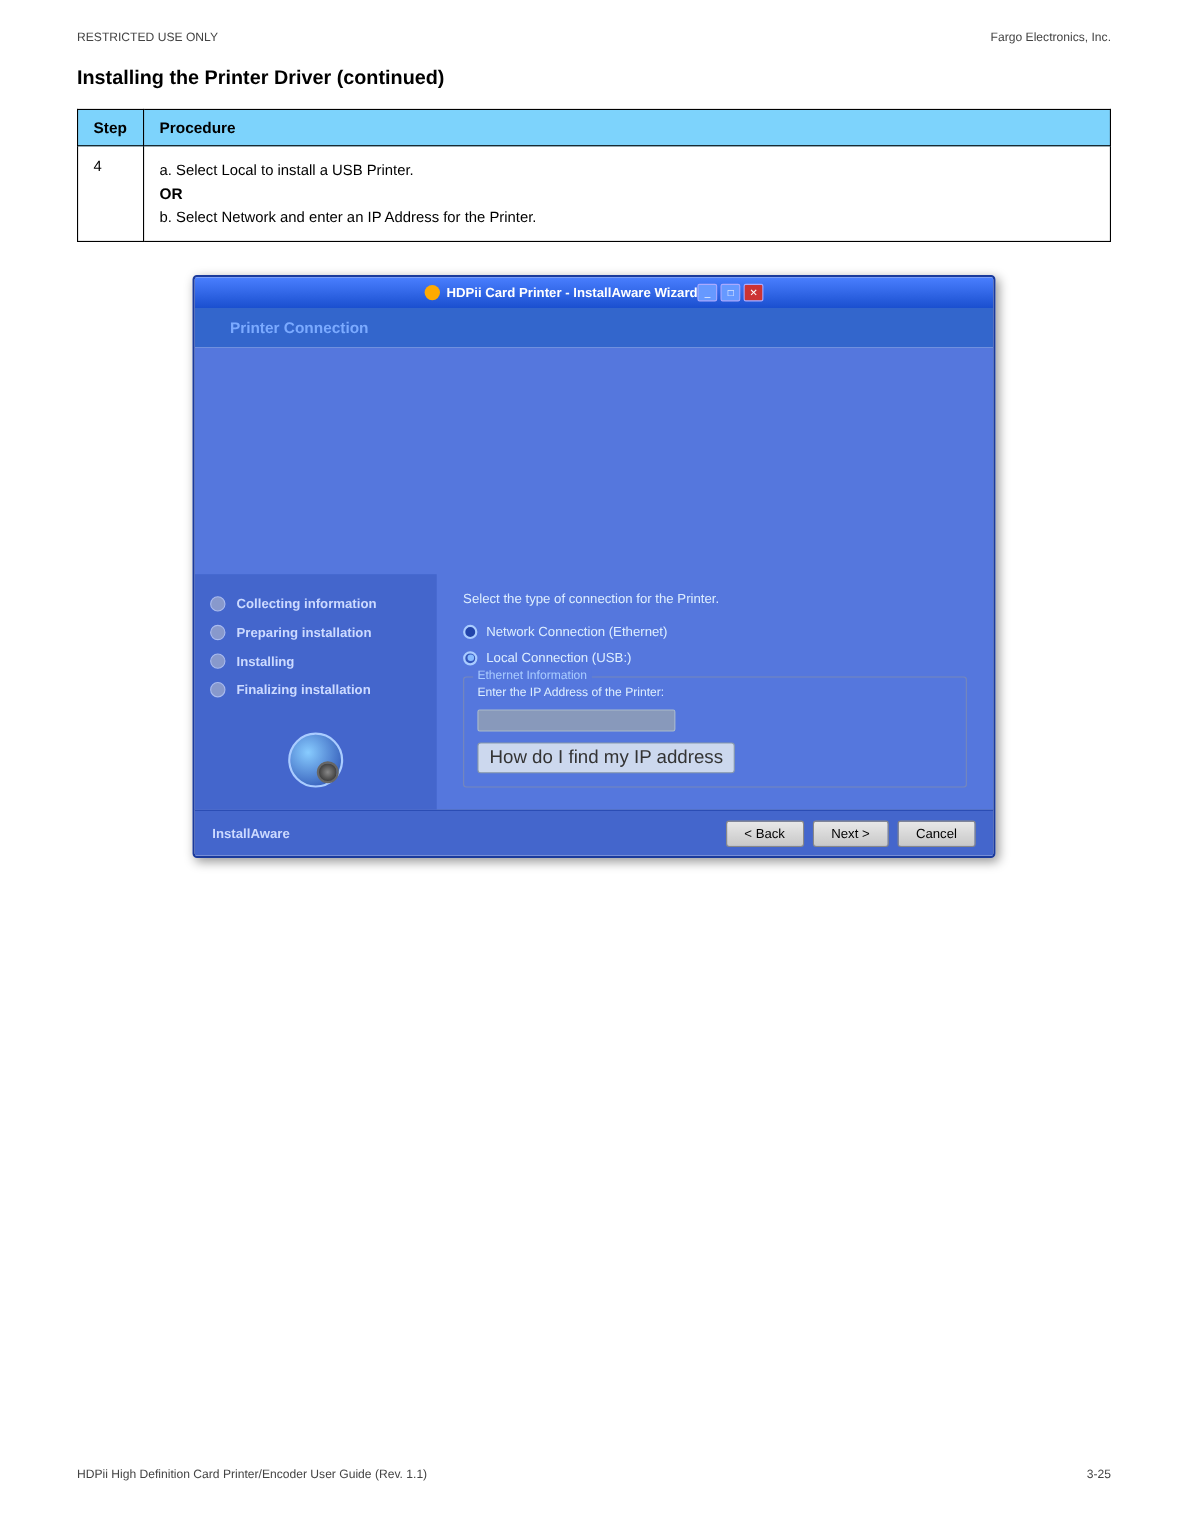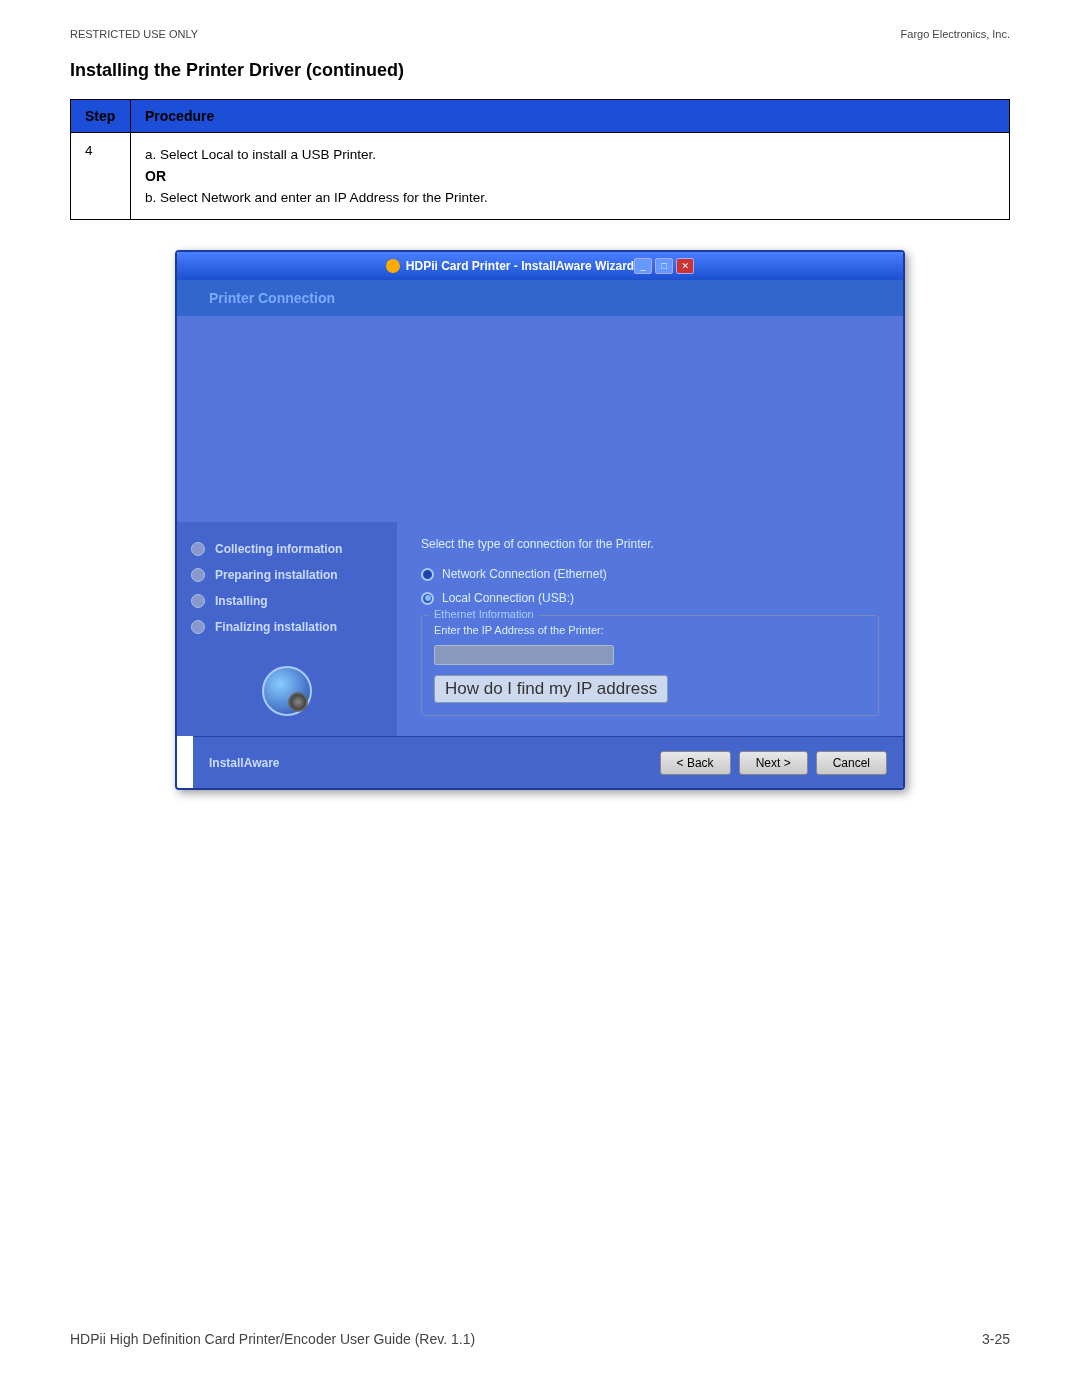--- a/index.html
+++ b/index.html
@@ -40,21 +40,21 @@
       border-collapse: collapse;
       margin-bottom: 30px;
       border: 1px solid #000;
     }
     .procedure-table th {
       border: 1px solid #000;
       padding: 8px 14px;
       text-align: left;
       font-weight: bold;
       font-size: 14px;
-      background: #1d4ed8;
+      background: #7dd3fc;
     }
     .procedure-table td {
       border: 1px solid #000;
       padding: 10px 14px;
       vertical-align: top;
       font-size: 13.5px;
     }
     .step-cell {
       width: 60px;
       font-weight: normal;
@@ -281,22 +281,21 @@
     }
 
     
     .wizard-footer {
       background: #4466cc;
       border-top: 1px solid #2244aa;
       padding: 8px 16px;
       display: flex;
       justify-content: space-between;
       align-items: center;
-      height: 52px;
-      margin-left: 16px;
+      height: 42px;
     }
     .footer-left {
       color: #ccdaff;
       font-size: 12px;
       font-weight: bold;
     }
     .footer-buttons {
       display: flex;
       gap: 8px;
     }
@@ -309,21 +308,21 @@
       color: #000;
       cursor: pointer;
       min-width: 68px;
     }
 
     
     .page-footer {
       display: flex;
       justify-content: space-between;
       padding: 20px 70px;
-      font-size: 14px;
+      font-size: 11px;
       color: #444;
       position: absolute;
       bottom: 30px;
       left: 0;
       right: 0;
     }
   </style>
 </head>
 <body>
 

